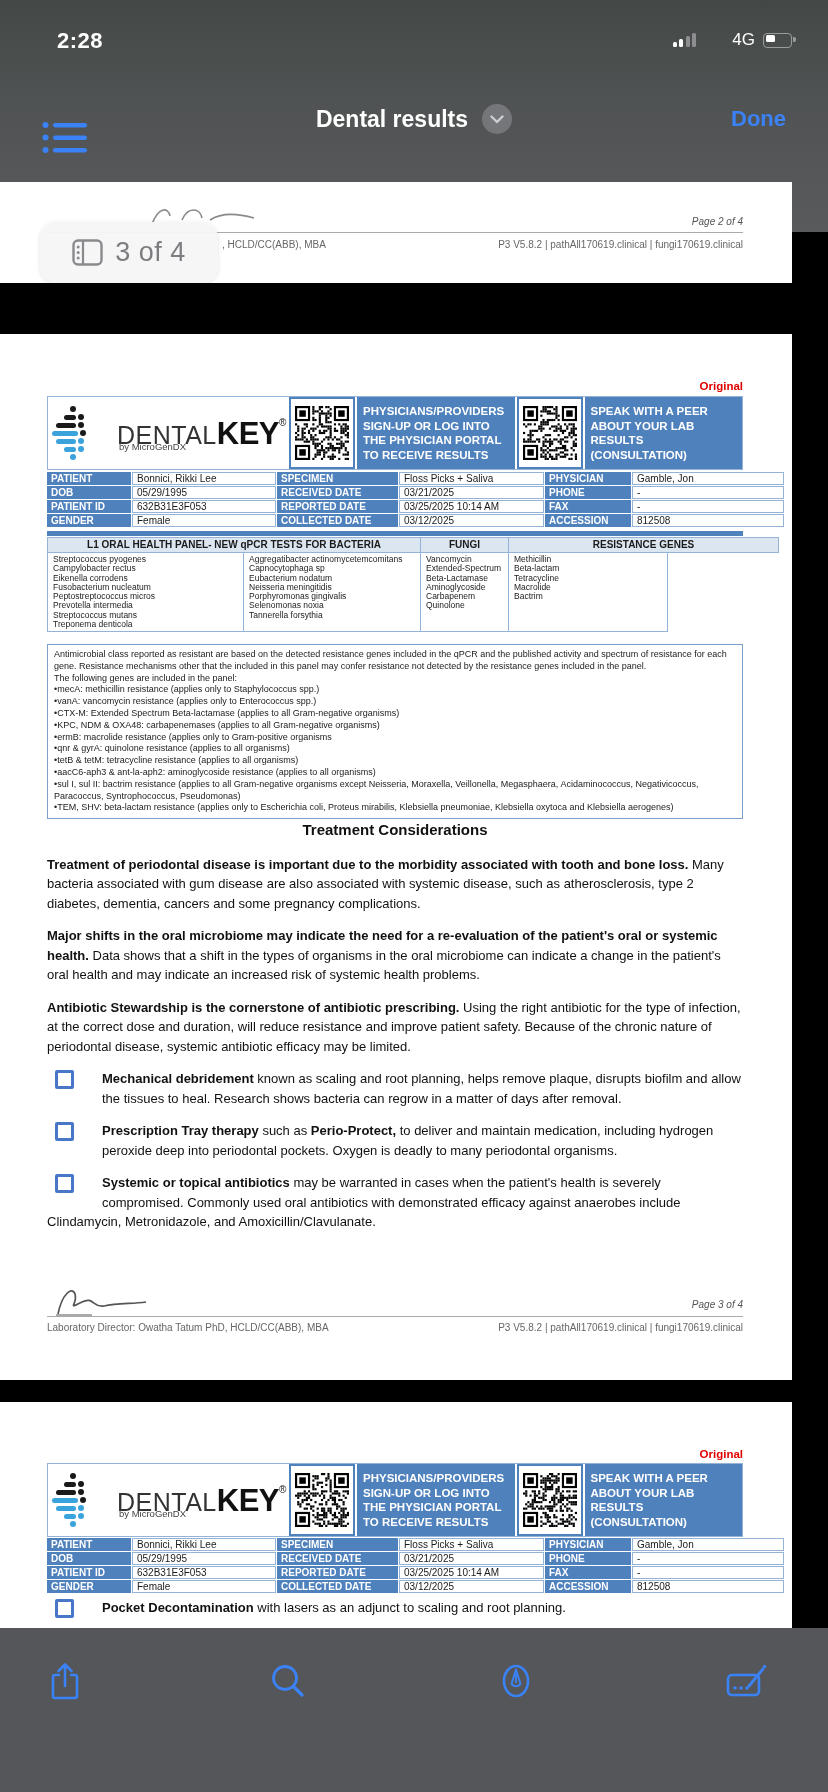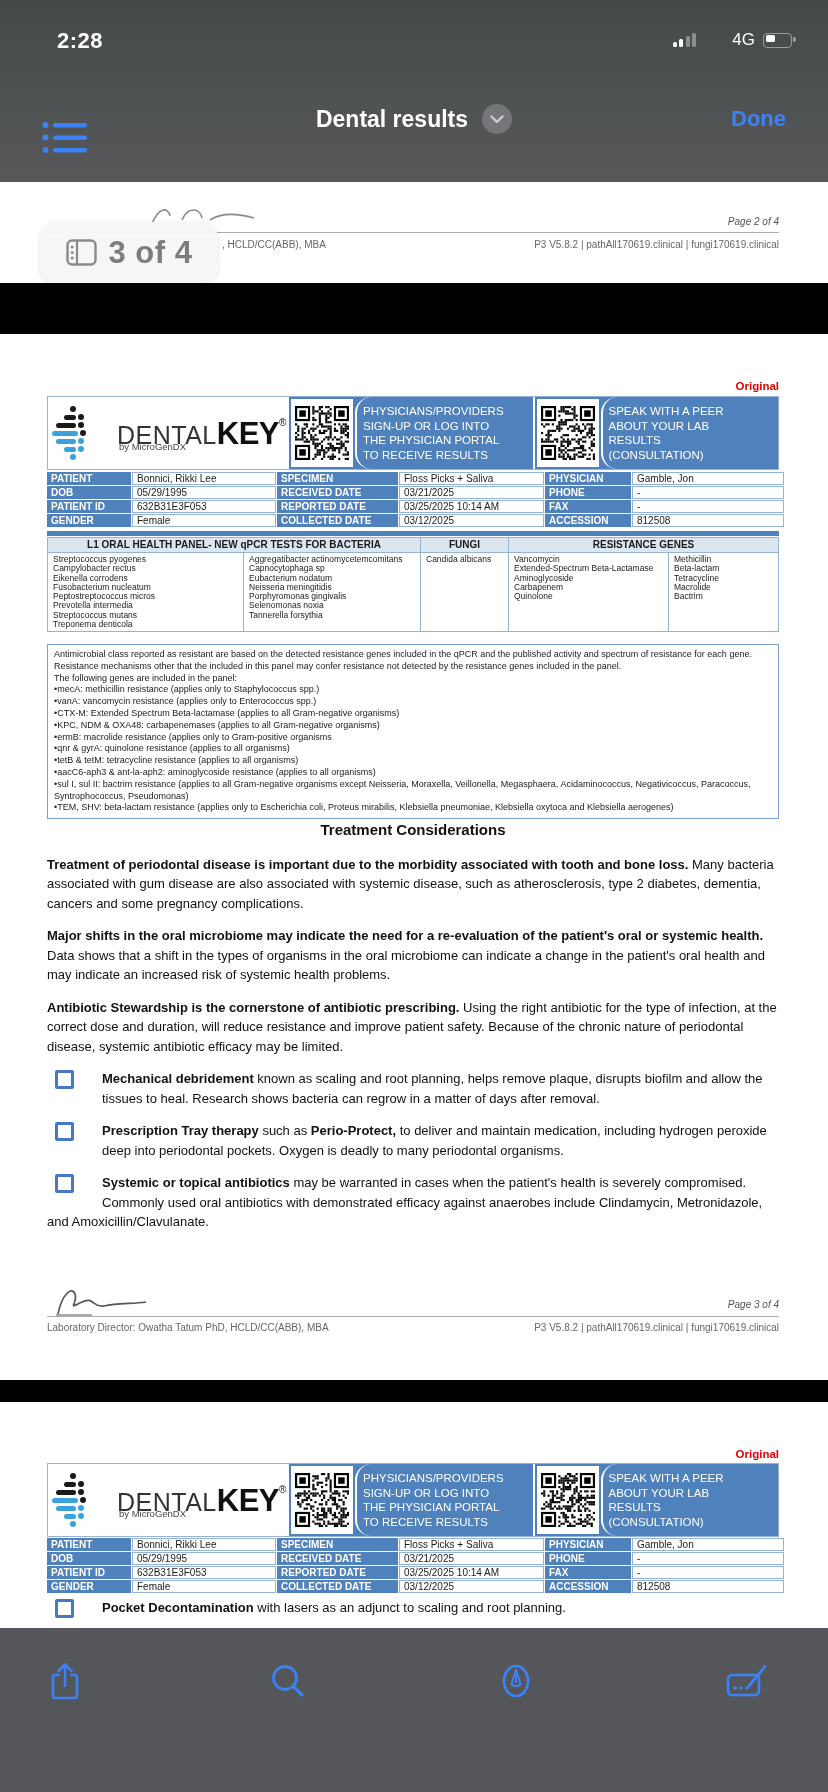--- a/index.html
+++ b/index.html
@@ -19,53 +19,53 @@
   .battery .fill{position:absolute;left:1.5px;top:1.5px;width:9px;height:7px;background:#fff;border-radius:1.5px;}
   .battery .nub{position:absolute;right:-4.5px;top:3.5px;width:2.5px;height:5px;background:#9a9b9d;border-radius:0 2px 2px 0;}
   .nav-row{position:absolute;left:0;top:100px;width:828px;height:60px;}
   .toc-btn{position:absolute;left:42px;top:20px;width:48px;height:36px;cursor:pointer;}
   .nav-center{position:absolute;left:0;top:4px;width:828px;display:flex;justify-content:center;align-items:center;gap:14px;}
   .nav-title{color:#fff;font-size:23px;font-weight:600;}
   .chev-circle{width:30px;height:30px;border-radius:15px;background:#75767a;display:flex;align-items:center;justify-content:center;}
   .done-btn{position:absolute;right:42px;top:6px;font-size:22px;font-weight:600;color:#3b82f7;cursor:pointer;}
 
   
-  .pg{position:absolute;left:0;width:828px;background:#fff;}
+  .pg{position:absolute;left:0;width:760px;background:#fff;padding-left:32px;}
   .pg2{top:182px;height:101px;}
   .pg3{top:334px;height:1046px;}
   .pg4{top:1402px;height:226px;}
 
   .doc{color:#1a1a1a;}
   .small-italic{font-style:italic;font-size:10px;color:#555;}
   .foot-small{font-size:10px;color:#666;}
   .rule{position:absolute;left:47px;right:49px;border-top:1px solid #aaa;}
 
   
   .pill{position:absolute;left:40px;top:222px;width:178px;height:61px;border-radius:16px;
     background:rgba(246,246,246,.96);box-shadow:0 1px 4px rgba(0,0,0,.12);
     display:flex;align-items:center;justify-content:center;gap:12px;cursor:pointer;}
-  .pill-label{font-size:31px;font-weight:700;color:#7d7d81;letter-spacing:.5px;}
+  .pill-label{font-size:27px;font-weight:400;color:#7d7d81;letter-spacing:.5px;}
 
   
   .original{position:absolute;right:49px;font-size:11.5px;font-weight:700;color:#e00000;}
   .hdr-band{position:absolute;left:47px;right:49px;height:72px;background:#4f81bd;
     border:1px solid #95b3d7;display:flex;align-items:stretch;}
   .logo-box{width:239px;background:#fff;display:flex;align-items:center;padding-left:8px;box-sizing:border-box;gap:24px;}
   .motif{display:flex;flex-direction:column;gap:2px;margin-right:7px;}
   .motif .mrow{display:flex;align-items:center;gap:2px;}
   .motif .dot{width:6px;height:6px;border-radius:3px;}
   .motif .bar{height:5px;border-radius:2.5px;}
   .logo-text{position:relative;line-height:1;}
   .logo-dental{font-size:25px;font-weight:300;letter-spacing:.5px;color:#333;}
   .logo-key{font-size:31px;font-weight:800;color:#111;letter-spacing:-.5px;}
   .logo-reg{font-size:10px;vertical-align:18px;color:#111;}
   .logo-tag{position:absolute;left:2px;top:24px;font-size:9.5px;color:#444;}
   .qr-cell{width:62px;margin:2px;background:#fff;display:flex;align-items:center;justify-content:center;flex:none;}
-  .hdr-text{flex:1;color:#fff;font-weight:400;font-size:11.5px;line-height:14.5px;
-    padding:4px 6px;display:flex;align-items:center;white-space:pre-line;border-left:2px solid #fff;border-radius:16px;}
+  .hdr-text{flex:1;color:#fff;font-weight:700;font-size:11.5px;line-height:14.5px;
+    padding:4px 6px;display:flex;align-items:center;white-space:pre-line;border-left:2px solid #fff;}
   .qr-wrap{border-left:2px solid #fff;display:flex;}
 
   
   .ptable{position:absolute;left:47px;right:49px;display:grid;
     grid-template-columns:84px 144px 121px 145px 86px 152px;grid-auto-rows:13px;gap:1px;background:#fff;}
   .ptable .lab{background:#4f81bd;color:#fff;font-size:10px;font-weight:700;padding:1px 4px 0;line-height:12px;}
   .ptable .val{background:#fff;border:1px solid #95b3d7;font-size:10px;padding:0 4px;line-height:11px;box-sizing:border-box;}
 
   
   .panel{position:absolute;left:47px;right:49px;}
@@ -679,23 +679,20 @@
         </div>
         <div class="bcell">
           <div>Aggregatibacter actinomycetemcomitans</div>
             <div>Capnocytophaga sp</div>
             <div>Eubacterium nodatum</div>
             <div>Neisseria meningitidis</div>
             <div>Porphyromonas gingivalis</div>
             <div>Selenomonas noxia</div>
             <div>Tannerella forsythia</div>
         </div>
-        <div class="bcell">
-            <div>Candida albicans</div>
-          </div>
         <div class="bcell">
           <div>Vancomycin</div>
             <div>Extended-Spectrum Beta-Lactamase</div>
             <div>Aminoglycoside</div>
             <div>Carbapenem</div>
             <div>Quinolone</div>
         </div>
         <div class="bcell">
           <div>Methicillin</div>
             <div>Beta-lactam</div>

